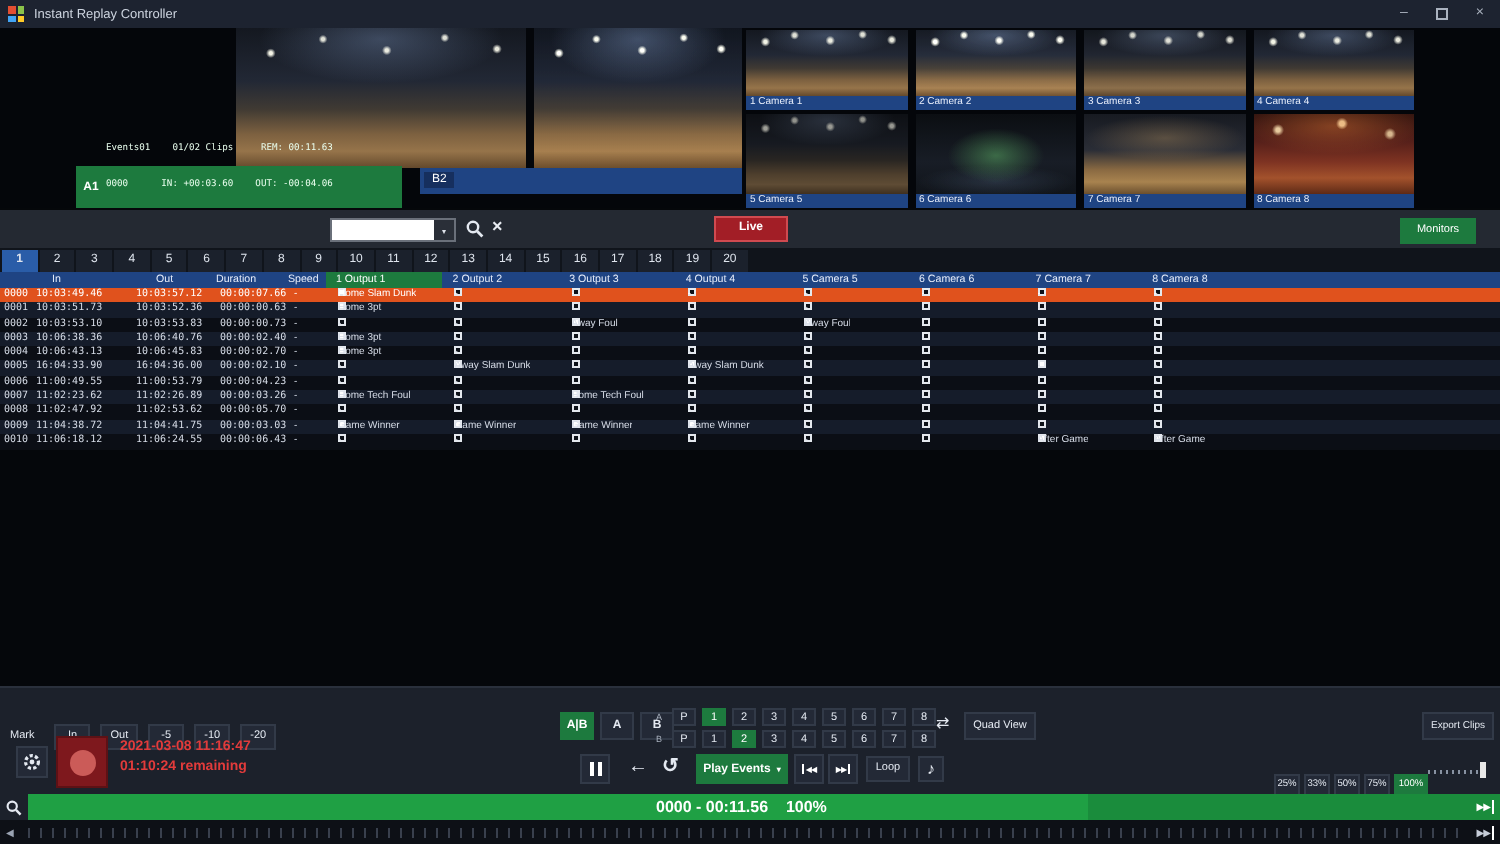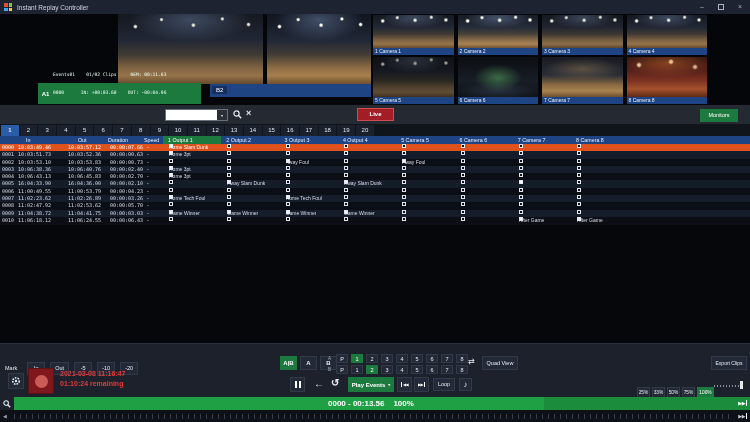--- a/index.html
+++ b/index.html
@@ -773,21 +773,21 @@
   </div>
 
   <div class="progress">
     <div class="prg-fill"></div>
     <div class="magbox">
       <svg width="8" height="8" viewBox="0 0 9 9">
         <circle cx="3.5" cy="3.5" r="2.6" fill="none" stroke="#e4e9f1" stroke-width="1.2"></circle>
         <line x1="5.6" y1="5.6" x2="8.2" y2="8.2" stroke="#e4e9f1" stroke-width="1.4"></line>
       </svg>
     </div>
-    <div class="prg-text">0000 - 00:13.56    100%</div>
+    <div class="prg-text">0000 - 00:11.56    100%</div>
     <div class="prg-next skip r" style="font-size:5px;">▶▶</div>
   </div>
 
   <div class="timeline">
     <span class="tl-left">◀</span>
     <div class="ticks"></div>
     <span class="tl-right skip r">▶▶</span>
   </div>
 
 </div>

